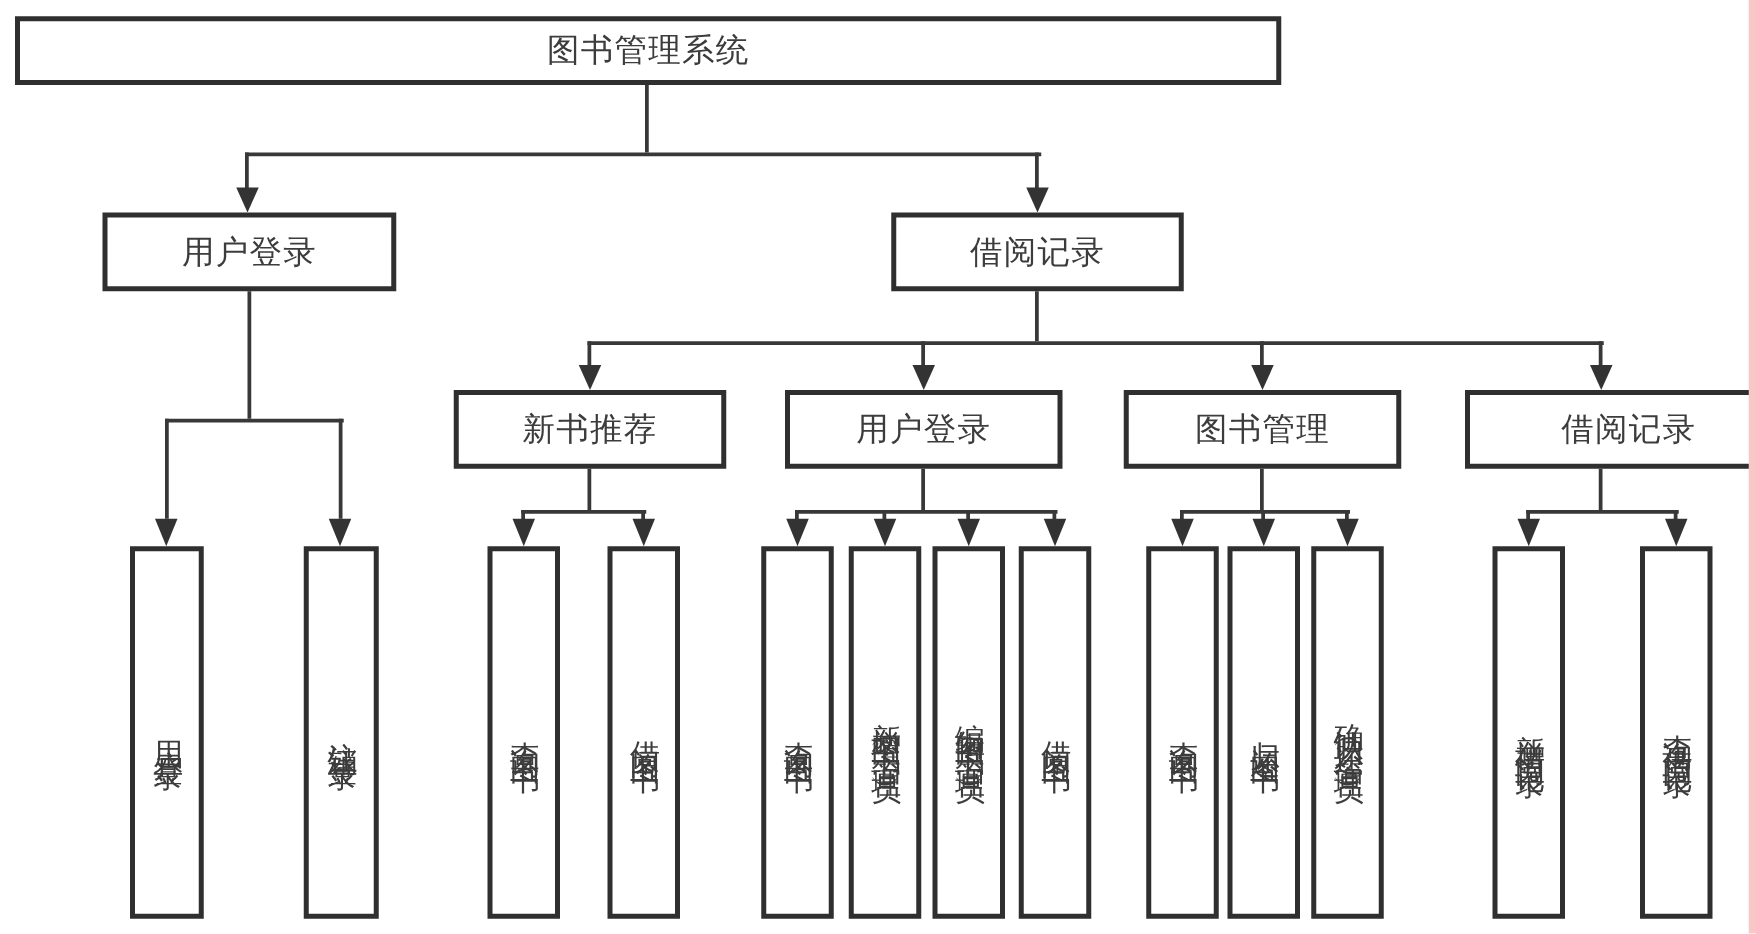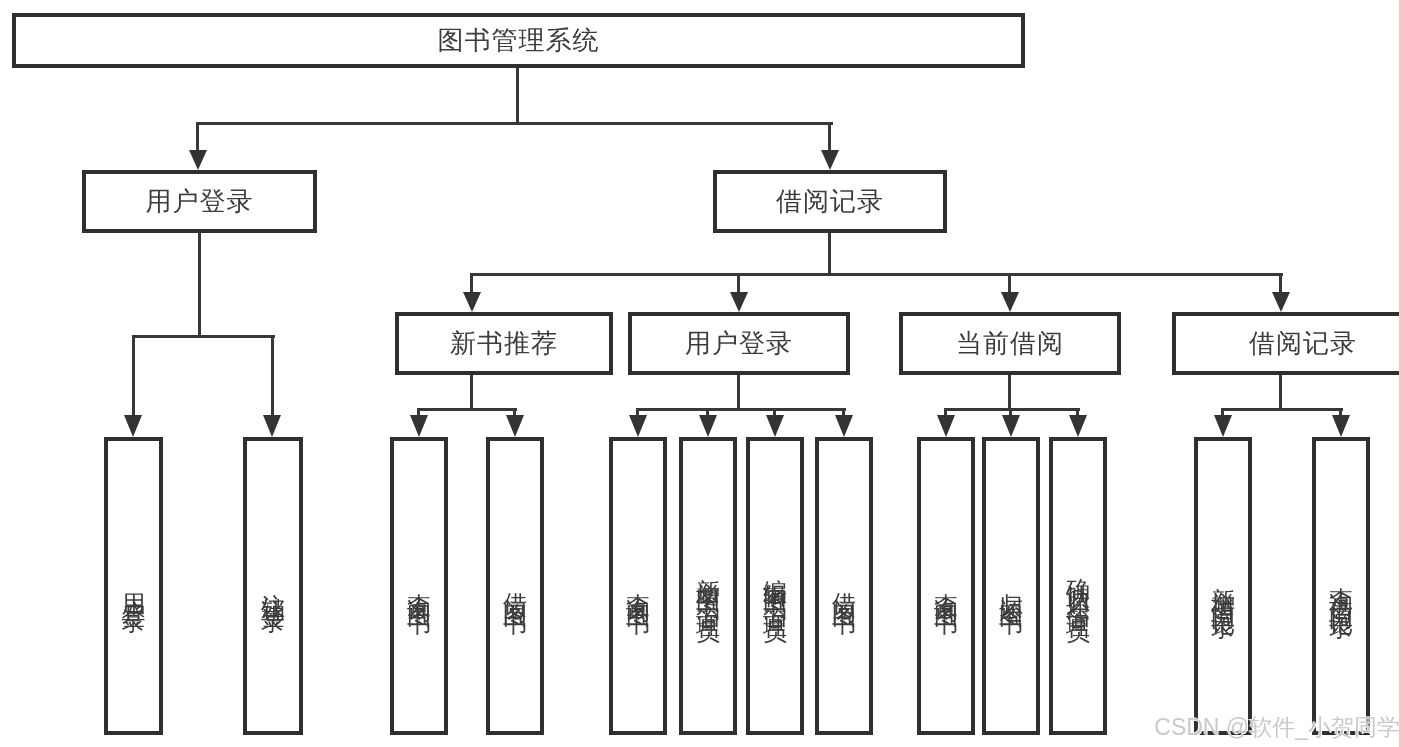--- a/index.html
+++ b/index.html
@@ -1,20 +1,20 @@
 <!DOCTYPE html>
 <html><head>
 <meta charset="utf-8">
 <style>
   html,body { margin:0; padding:0; background:#ffffff; }
   .canvas {
     position:relative;
     width:1405px; height:747px;
     background:#ffffff;
-    font-family:Liberation Sans, sans-serif;
+    font-family:Liberation Serif, serif;
     overflow:hidden;
   }
   
   .hbox {
     position:absolute;
     border:4px solid #2f2f2f;
     background:#ffffff;
     display:flex; align-items:center; justify-content:center;
     font-size:26px; color:#3c3c3c;
     box-sizing:border-box;
@@ -99,28 +99,28 @@
   <div class="hl" style="left:470px; top:273px; width:813px;"></div>
   <div class="vl" style="left:470px; top:273px; height:19px;"></div>
   <div class="arr" style="left:463px; top:292px;"></div>
   <div class="vl" style="left:737px; top:273px; height:19px;"></div>
   <div class="arr" style="left:730px; top:292px;"></div>
   <div class="vl" style="left:1008px; top:273px; height:19px;"></div>
   <div class="arr" style="left:1001px; top:292px;"></div>
   <div class="vl" style="left:1279px; top:273px; height:19px;"></div>
   <div class="arr" style="left:1272px; top:292px;"></div>
 
-  <div class="hbox" style="left:363px; top:312px; width:218px; height:63px;margin-left:32px;">
+  <div class="hbox" style="left:363px; top:312px; width:218px; height:63px;">
     <span>新书推荐</span>
   </div>
   <div class="hbox" style="left:628px; top:312px; width:222px; height:63px;">
     <span>用户登录</span>
   </div>
   <div class="hbox" style="left:899px; top:312px; width:222px; height:63px;">
-    <span>当前借阅</span>
+    <span>图书管理</span>
   </div>
   <div class="hbox" style="left:1172px; top:312px; width:262px; height:63px;">
     <span>借阅记录</span>
   </div>
 
   <div class="vl" style="left:470px; top:375px; height:33px;"></div>
   <div class="vl" style="left:737px; top:375px; height:33px;"></div>
   <div class="vl" style="left:1008px; top:375px; height:33px;"></div>
   <div class="vl" style="left:1279px; top:375px; height:33px;"></div>
 
@@ -192,16 +192,15 @@
     <span class="vtext">确认归还（管理员）</span>
   </div>
 
   <div class="vbox" style="left:1194px; top:437px; width:58px; height:298px;">
     <span class="vtext">新增借阅记录</span>
   </div>
   <div class="vbox" style="left:1312px; top:437px; width:58px; height:298px;">
     <span class="vtext">查询借阅记录</span>
   </div>
 
-  <div class="watermark">CSDN @软件_小贺同学</div>
   <div class="edge-strip"></div>
 
 </div>
 
 </body></html>

